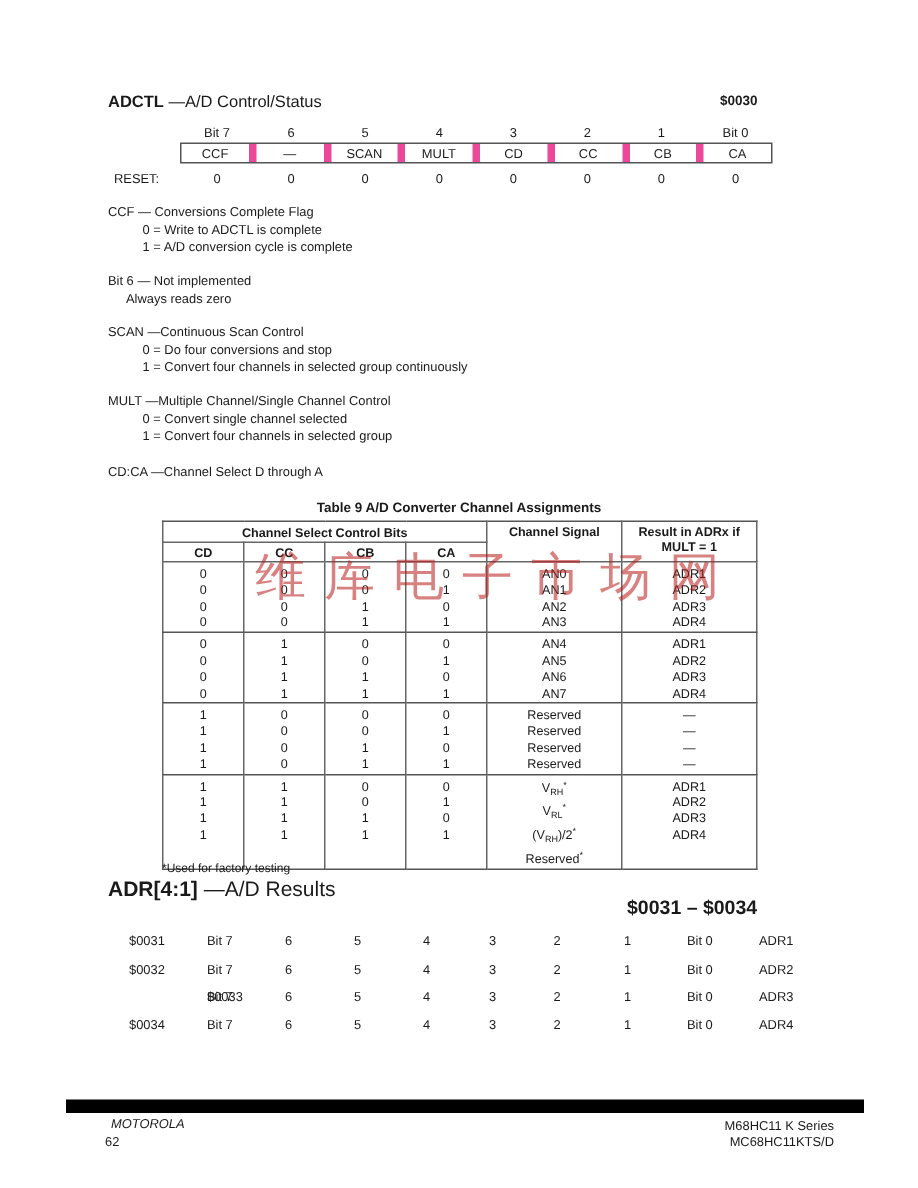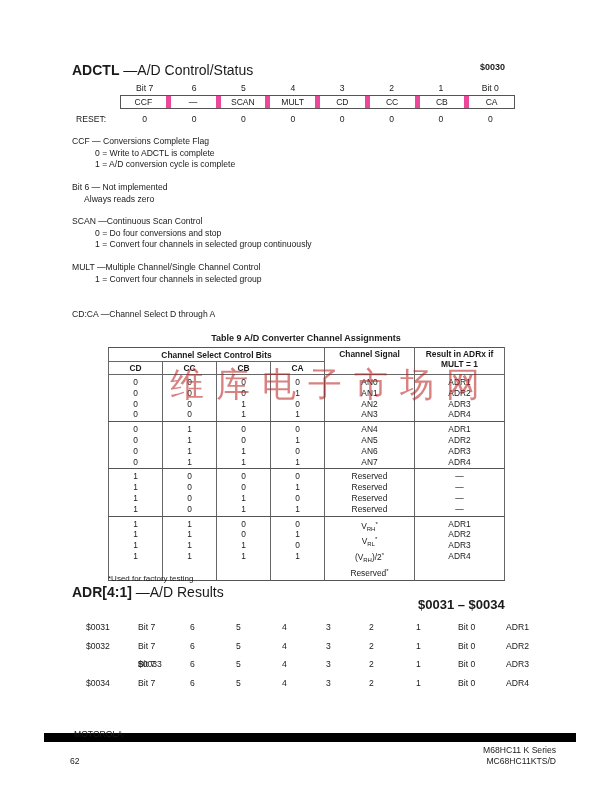--- a/index.html
+++ b/index.html
@@ -2,21 +2,21 @@
 <html><head>
 <meta charset="utf-8">
 <style>
   html, body { margin: 0; padding: 0; background: #ffffff; }
   body { width: 612px; height: 792px; position: relative; overflow: hidden;
          font-family: "Liberation Sans", sans-serif; color: #1a1a1a; font-size: 8.6px; }
   .abs { position: absolute; }
   .bold { font-weight: bold; }
 
   
-  .reg-title { left: 72px; top: 62px; font-size: 14px; }
+  .reg-title { left: 72px; top: 62px; font-size: 11px; }
   .reg-addr { left: 480px; top: 62px; font-size: 9px; font-weight: bold; }
   .bitrow { left: 120px; width: 395px; display: flex; }
   .bitrow .cell { flex: 1; text-align: center; }
   .bitnums { top: 83px; }
   .bitbox { left: 120px; top: 95px; width: 395px; height: 14px; border: 1px solid #555; display: flex; box-sizing: border-box; }
   .bitbox .cell { flex: 1; text-align: center; line-height: 12px; border-right: 5px solid #ec4899; }
   .bitbox .cell:last-child { border-right: none; }
   .resetrow { top: 114px; }
   .reset-label { left: 76px; top: 114px; }
 
@@ -36,21 +36,21 @@
   sub { font-size: 6px; vertical-align: -2px; }
   sup { font-size: 6px; vertical-align: 3px; }
   .footnote { left: 108px; top: 574px; font-size: 8px; }
 
   
   .adr-title { left: 72px; top: 584px; font-size: 14px; }
   .adr-addr { left: 418px; top: 597px; font-size: 13px; font-weight: bold; }
 
   
   .footer-bar { left: 44px; top: 733px; width: 532px; height: 9px; background: #000; }
-  .ft-l1 { left: 74px; top: 729px; }
+  .ft-l1 { left: 74px; top: 744px; font-style: italic; }
   .ft-l2 { left: 70px; top: 756px; }
   .ft-r1 { right: 56px; top: 745px; text-align: right; }
   .ft-r2 { right: 56px; top: 756px; text-align: right; }
 
   .wm { left: 170px; top: 362px; font-family: "DejaVu Serif", serif; font-size: 34px; color: #b91c1c; letter-spacing: 12px; opacity: .55; pointer-events: none; }
 </style>
 </head>
 <body>
 
 <div class="abs reg-title"><span class="bold">ADCTL</span><span> —A/D Control/Status</span></div>
@@ -97,20 +97,21 @@
   <div>Bit 6 — Not implemented</div>
   <div class="ind2">Always reads zero</div>
 </div>
 <div class="abs desc" style="top:216px">
   <div>SCAN —Continuous Scan Control</div>
   <div class="ind">0 = Do four conversions and stop</div>
   <div class="ind">1 = Convert four channels in selected group continuously</div>
 </div>
 <div class="abs desc" style="top:262px">
   <div>MULT —Multiple Channel/Single Channel Control</div>
+  <div class="ind">0 = Convert single channel selected</div>
   <div class="ind">1 = Convert four channels in selected group</div>
 </div>
 <div class="abs desc" style="top:309px">
   <div>CD:CA —Channel Select D through A</div>
 </div>
 
 <div class="abs tbl-caption">Table 9 A/D Converter Channel Assignments</div>
 <table class="t9">
   <colgroup>
     <col style="width:54px">

